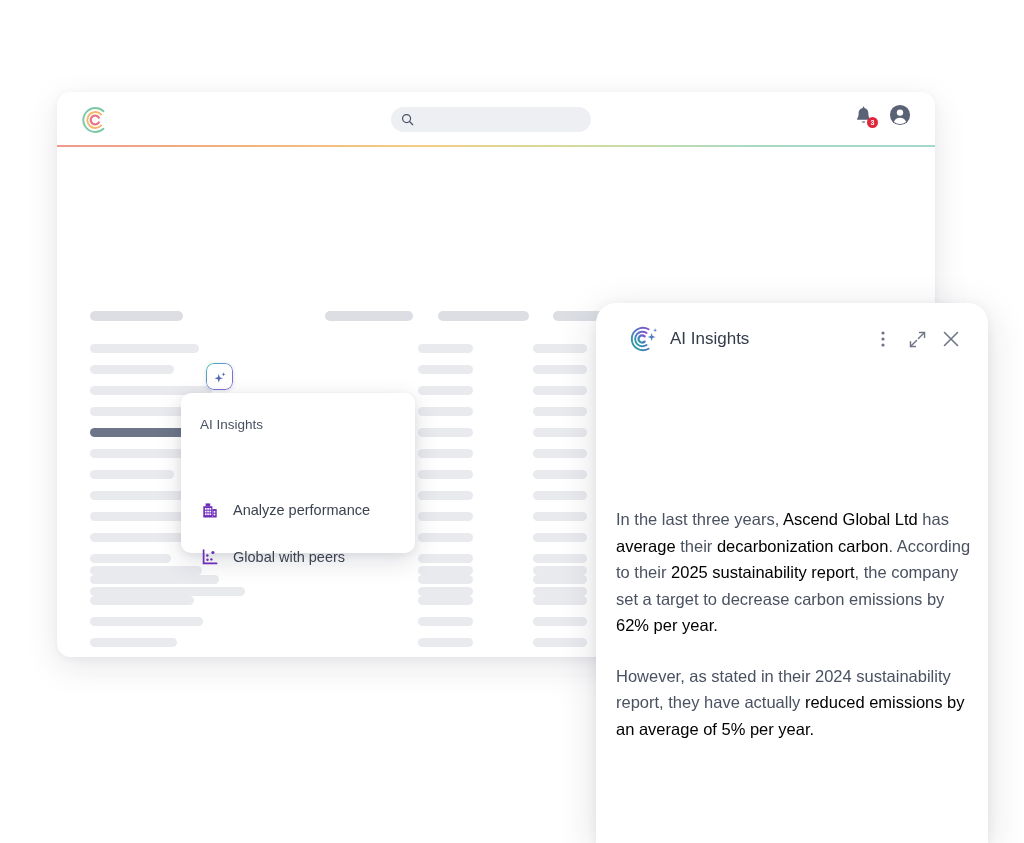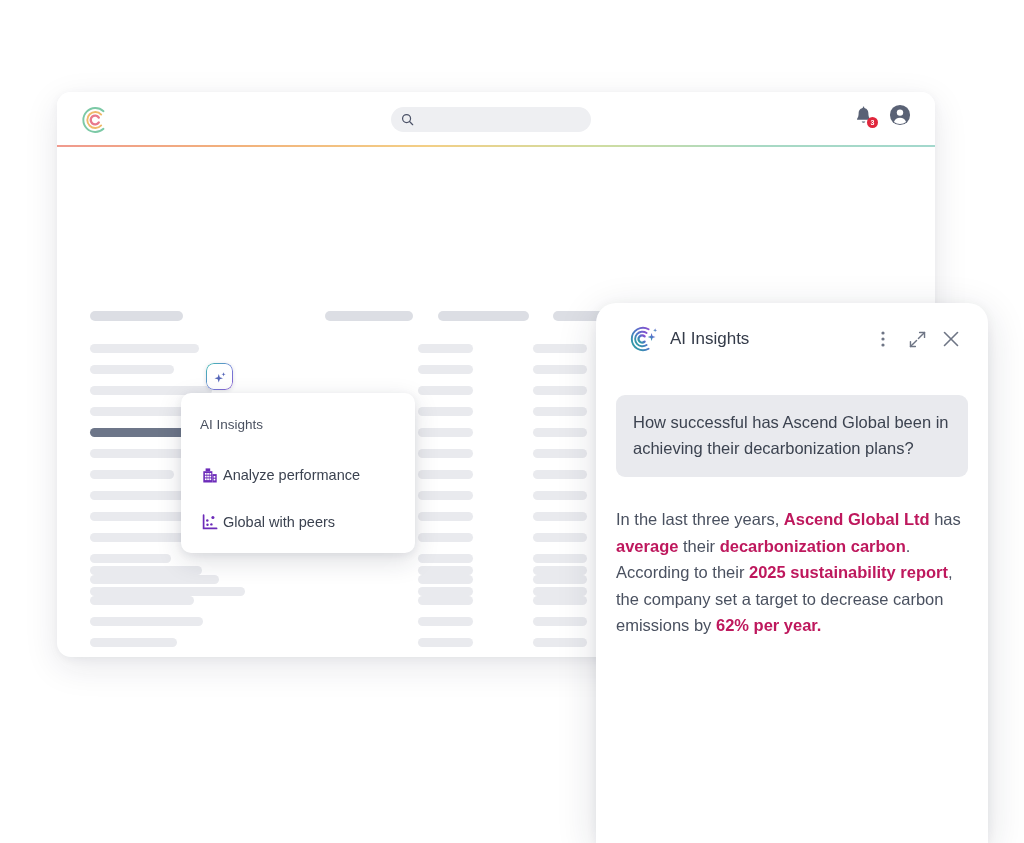--- a/index.html
+++ b/index.html
@@ -177,22 +177,23 @@
     top: 24px;
     font-size: 13.5px;
     color: #4a5160;
     font-family: "Liberation Sans", sans-serif;
   }
   .ai-menu-item {
     position: absolute;
     left: 19px;
     display: flex;
     align-items: center;
-    gap: 3px;
+    gap: 13px;
     cursor: pointer;
+    margin-top: 35px;
   }
   .ai-menu-item.i0 { top: 72px; }
   .ai-menu-item.i1 { top: 119px; }
   .ai-menu-item .label {
     font-size: 14.5px;
     color: #3b4250;
     font-family: "Liberation Sans", sans-serif;
   }
   .ai-menu-item .ico { width: 20px; height: 20px; display:block; }
 
@@ -256,21 +257,21 @@
     position: absolute;
     left: 20px;
     top: 203px;
     width: 356px;
     font-size: 16.5px;
     line-height: 26.5px;
     color: #4a5160;
     font-family: "Liberation Sans", sans-serif;
   }
   .answer p { margin: 0 0 24px 0; }
-  .answer b { color: #be185d; font-weight: bold; }
+  .answer b { color: #000000; font-weight: normal; }
 </style>
 </head>
 <body>
 
 <div class="app-window">
 
   <div class="app-header">
 
     <span class="brand-logo">
       <svg width="30" height="30" viewBox="0 0 30 30">
@@ -476,18 +477,18 @@
     </span>
 
     <span class="panel-ctl">
       <svg width="18" height="18" viewBox="0 0 18 18">
         <line x1="2.5" y1="2.5" x2="15.5" y2="15.5" stroke="#6e7585" stroke-width="1.6" stroke-linecap="round"></line>
         <line x1="15.5" y1="2.5" x2="2.5" y2="15.5" stroke="#6e7585" stroke-width="1.6" stroke-linecap="round"></line>
       </svg>
     </span>
   </div>
 
-  <div class="question-bubble">How successful has Ascend Global been in achieving their decarbonization plans?</div>
 
   <div class="answer" id="answer-body">
       <p><span>In the last three years, </span><b>Ascend Global Ltd</b><span> has </span><b>average</b><span> their </span><b>decarbonization carbon</b><span>. According to their </span><b>2025 sustainability report</b><span>, the company set a target to decrease carbon emissions by </span><b>62% per year.</b></p>
+      <p><span>However, as stated in their 2024 sustainability report, they have actually </span><b>reduced emissions by an average of 5% per year.</b></p>
     </div>
 </div>
 
 </body></html>

